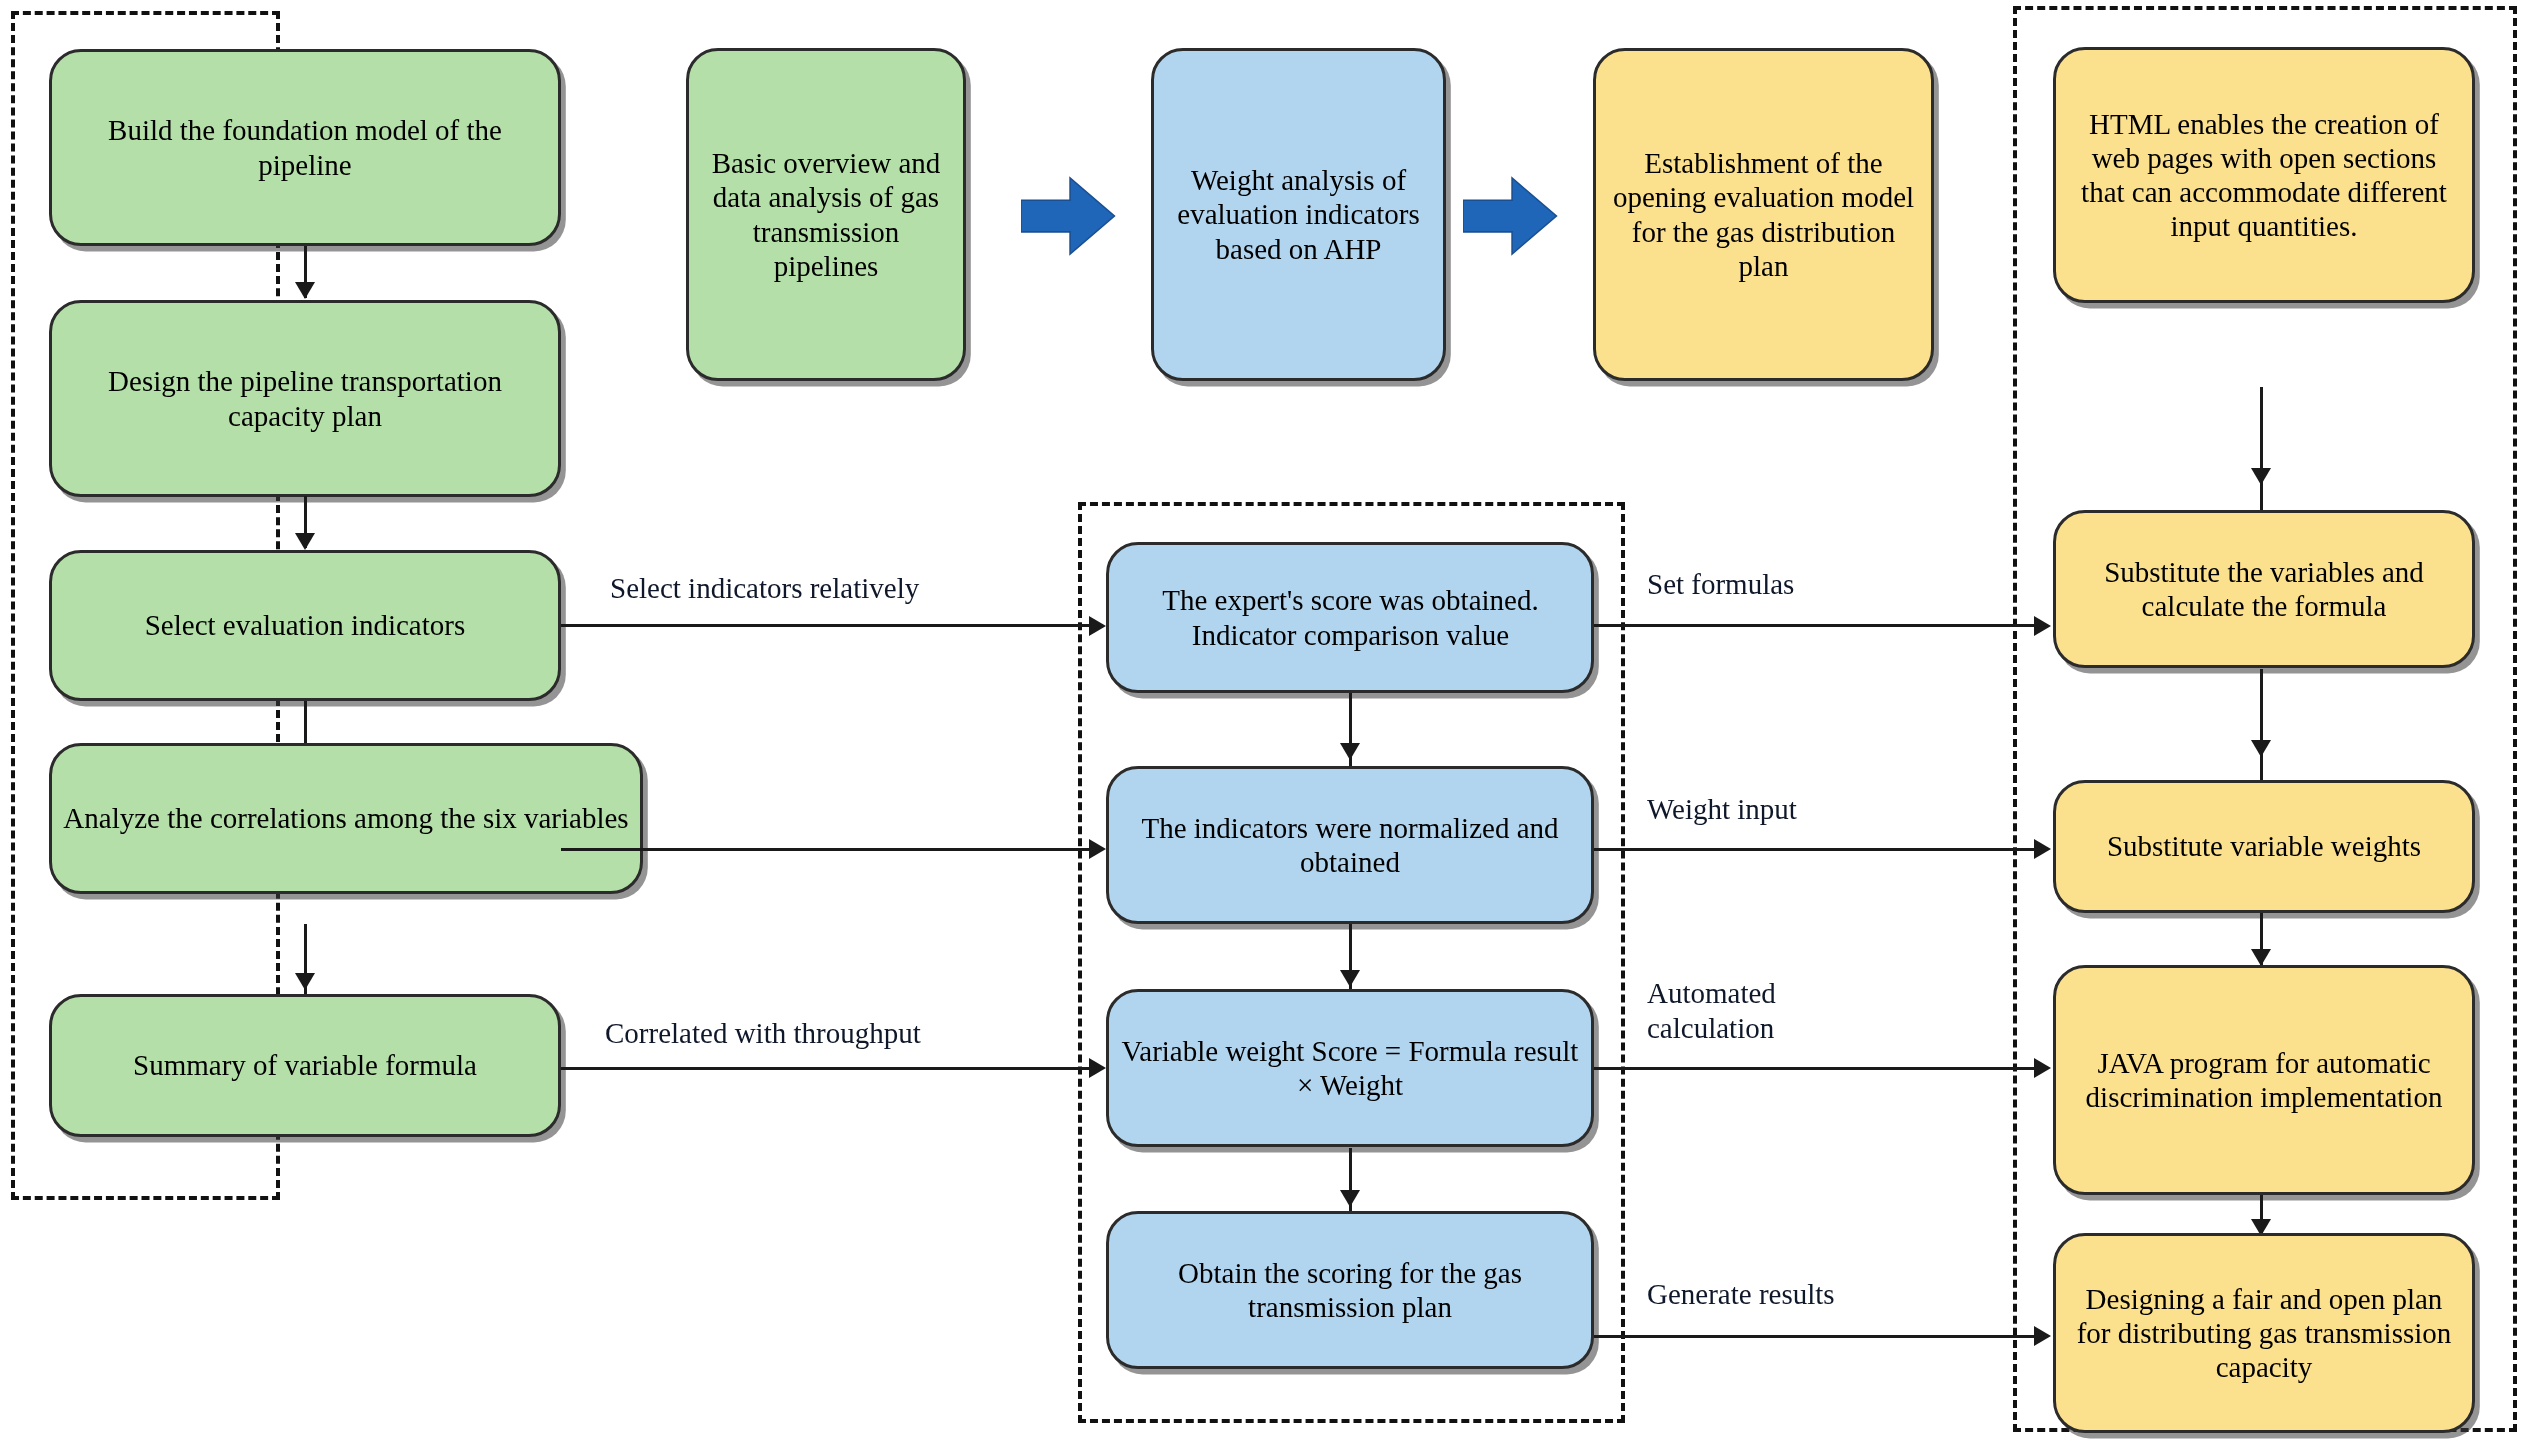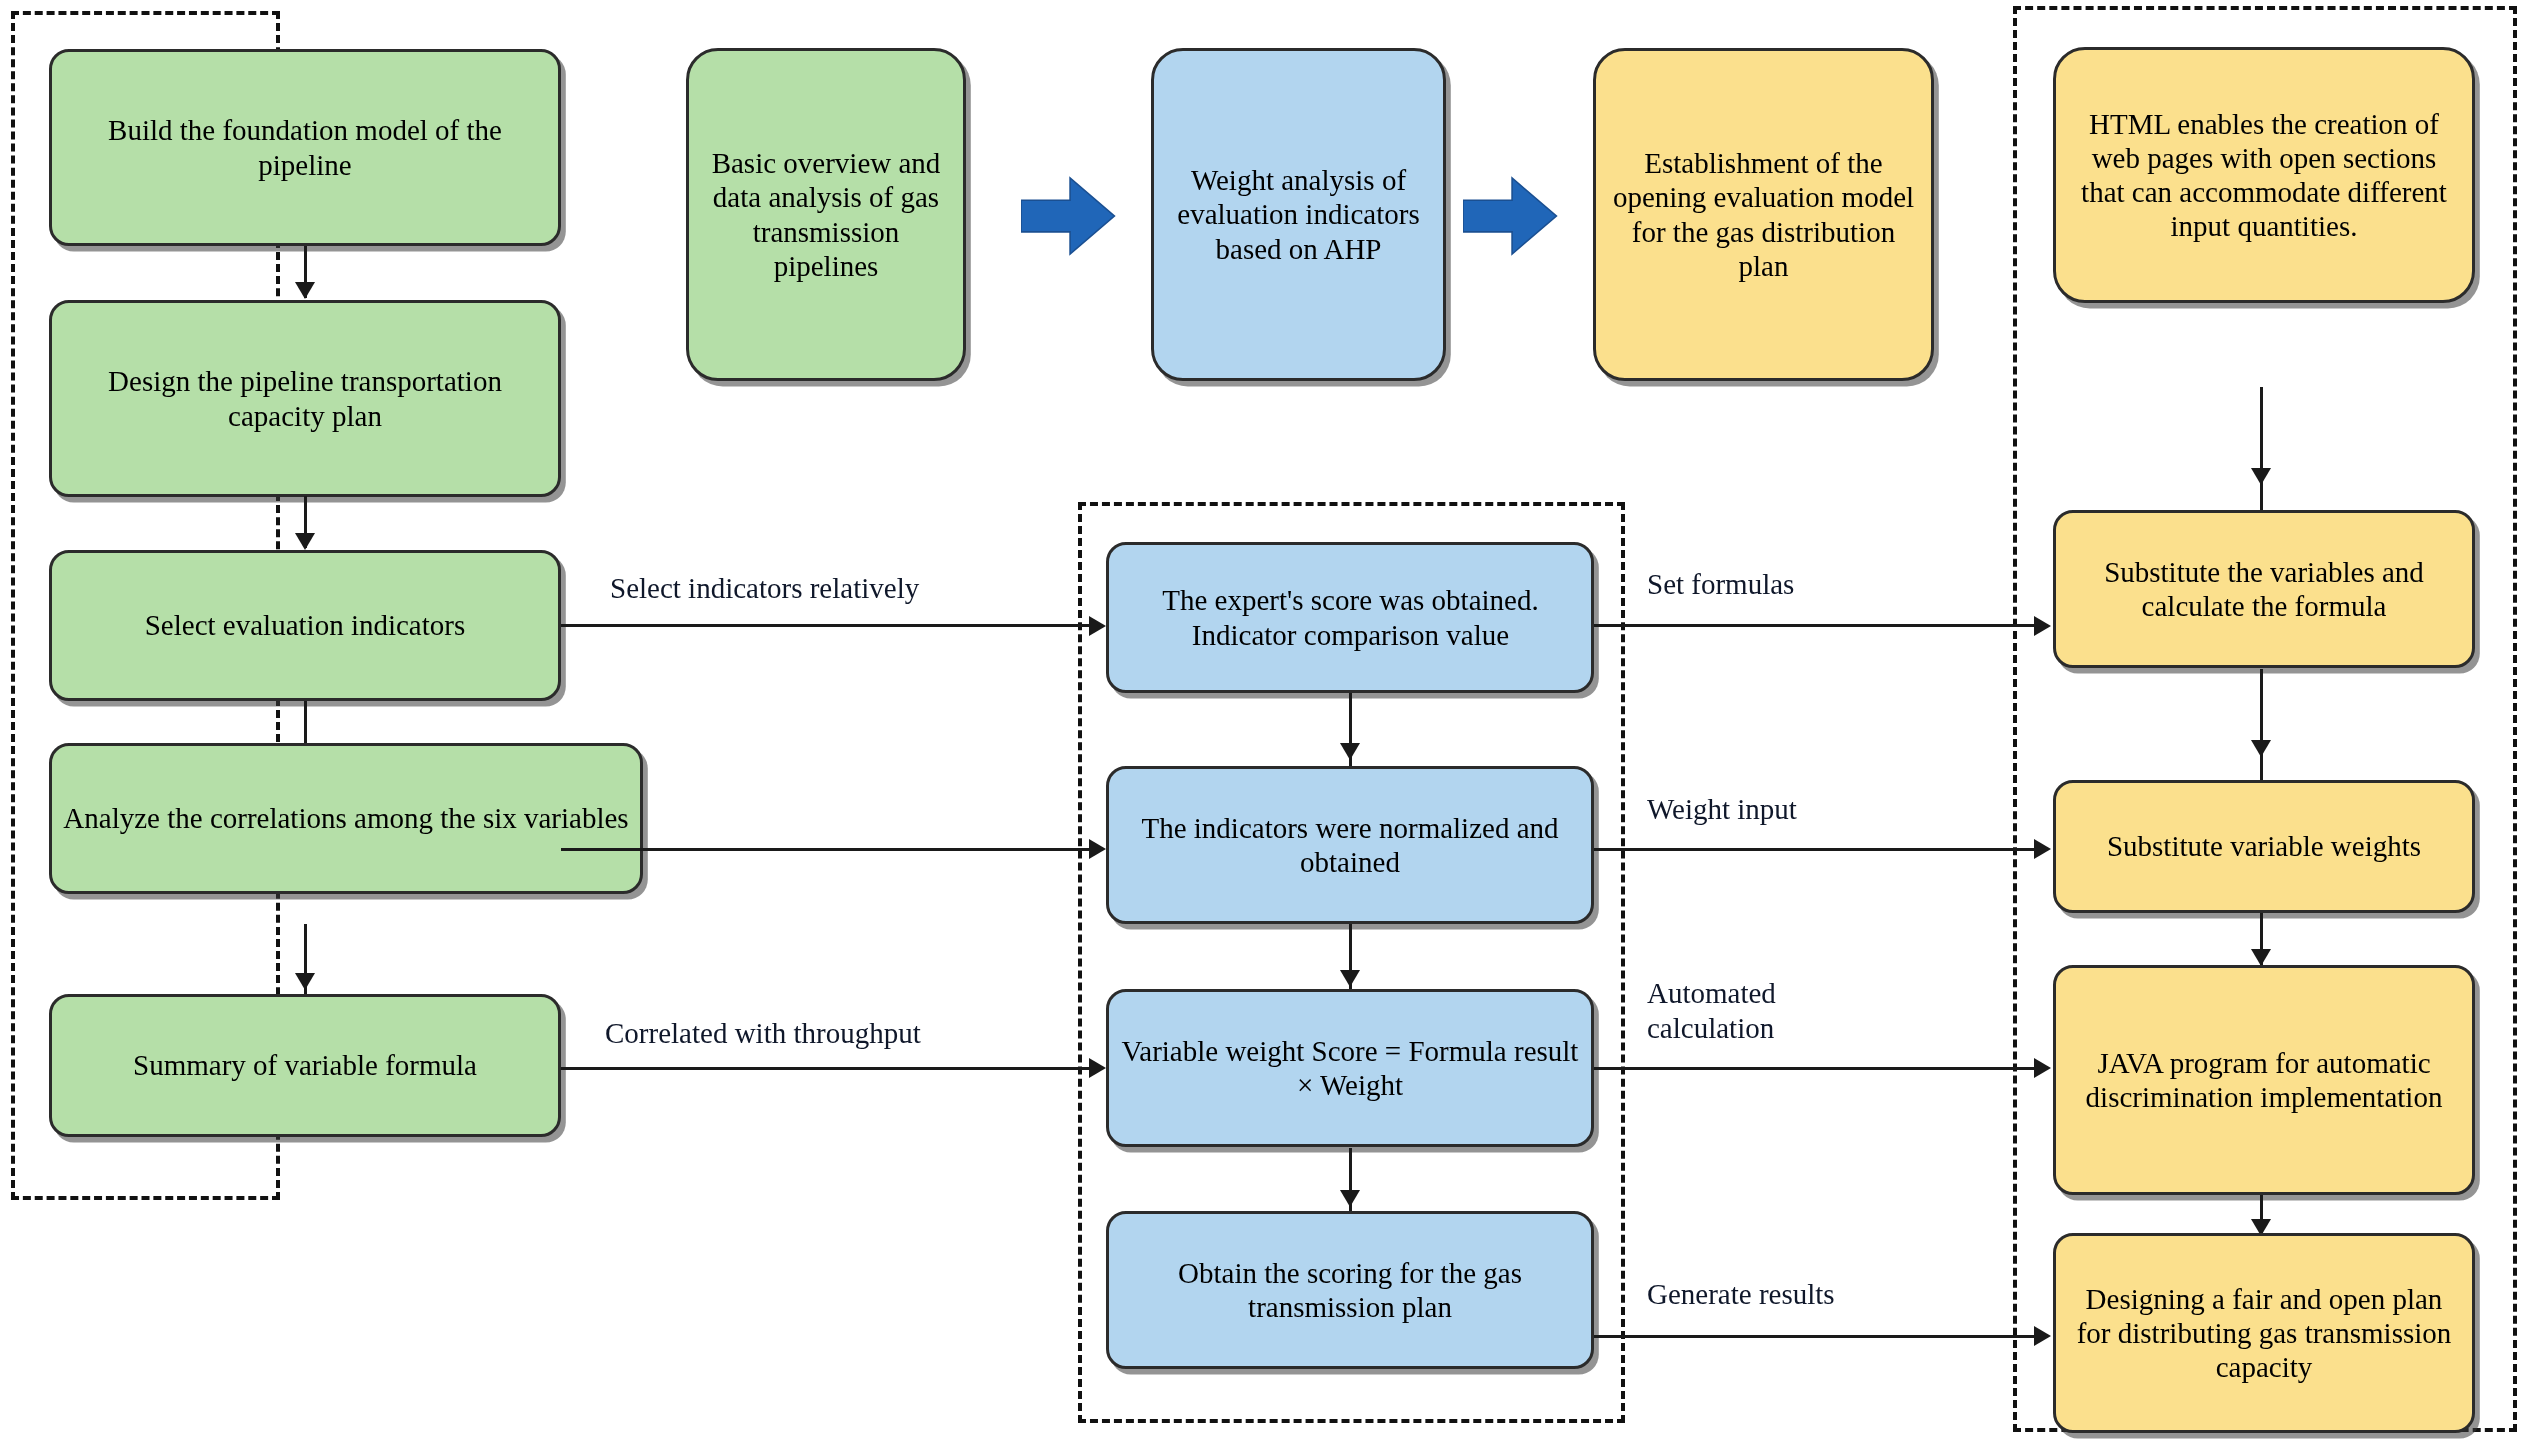--- a/index.html
+++ b/index.html
@@ -20,21 +20,21 @@
     position: absolute;
     border: 4px dashed #111111;
     box-sizing: border-box;
     background: transparent;
   }
   
   .node {
     position: absolute;
     box-sizing: border-box;
     border: 3.2px solid #2b2b2b;
-    border-radius: 20px;
+    border-radius: 32px;
     display: flex;
     align-items: center;
     justify-content: center;
     text-align: center;
     color: #000000;
     font-size: 29px;
     line-height: 1.18;
     padding: 4.8px 11px;
     box-shadow: 4.8px 5.5px 0 rgba(60,60,60,0.55);
     overflow: hidden;

